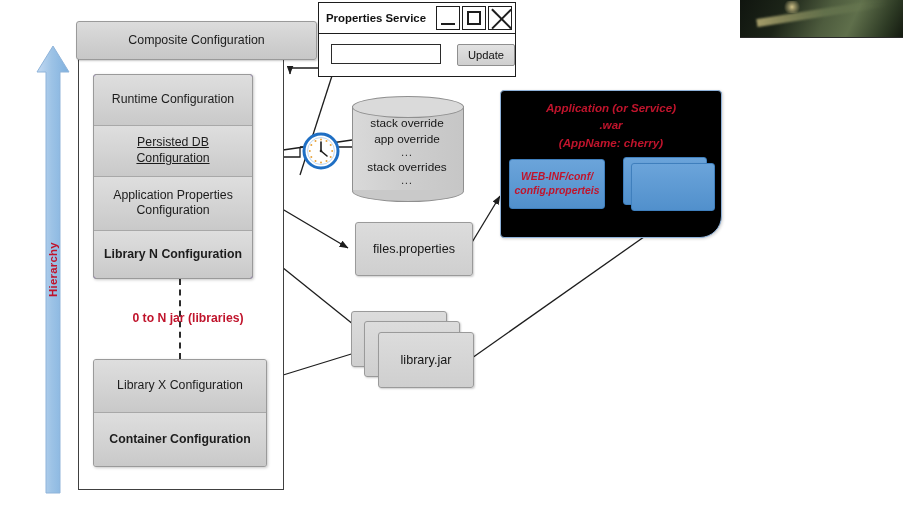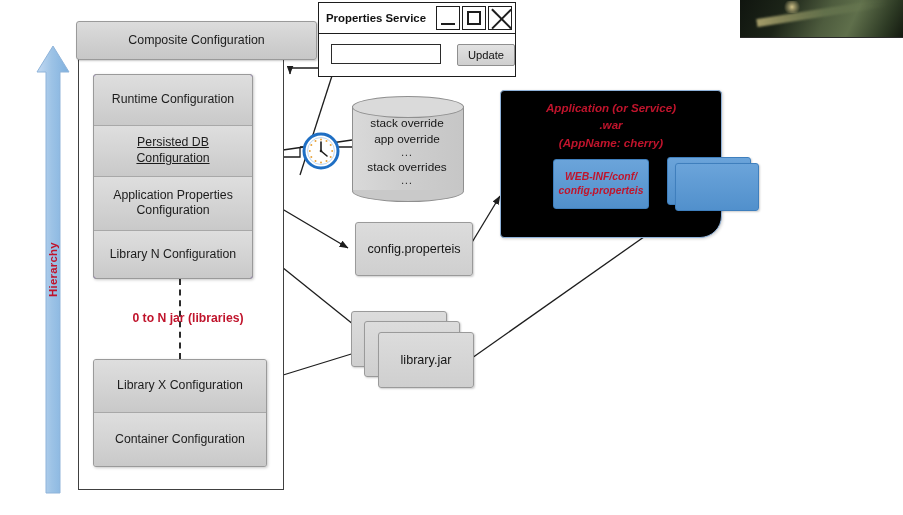--- a/index.html
+++ b/index.html
@@ -86,21 +86,21 @@
     justify-content: center;
     text-align: center;
     color: #1c1c1c;
     font-size: 12.3px;
     line-height: 1.25;
     background: linear-gradient(180deg, #dedede 0%, #d4d4d4 50%, #c9c9c9 100%);
     border-bottom: 1px solid #a8a8a8;
     box-sizing: border-box;
     padding: 0 7px;
   }
-  .stack-row:last-child { border-bottom: none; }
+  .stack-row:last-child { border-bottom: none; font-weight: bold; }
 
   
   #dashed-line {
     left: 179px; top: 279px; width: 0; height: 80px;
     border-left: 2.5px dashed #2b2b2b;
   }
   #jar-note {
     left: 118px; top: 311px; width: 140px;
     color: #c0142c;
     font-size: 12.2px;
@@ -235,21 +235,20 @@
     display: flex; align-items: center; justify-content: flex-end;
     text-align: center;
     color: #c0142c;
     font-size: 10.4px;
     font-style: italic;
     font-weight: bold;
     line-height: 1.35;
     box-shadow: 1px 1px 2px rgba(0,0,0,.2);
     padding: 0 3px;
     box-sizing: border-box;
-    margin-left: 44px;
   }
   #webinf-conf-box { left: 8px; top: 68px; width: 96px; height: 50px; }
   #libs-box-1 { left: 122px; top: 66px; width: 84px; height: 48px; }
   #libs-box-2 { left: 130px; top: 72px; width: 84px; height: 48px; }
   #libs-box-3 { left: 138px; top: 79px; width: 84px; height: 48px; }
 
   
   #webcam-overlay {
     left: 740px; top: 0px; width: 163px; height: 38px;
     background: linear-gradient(115deg,#10150f 0%,#1c2418 26%,#4e5c3e 52%,#5f6f4b 68%,#2d3a24 88%,#141a10 100%);
@@ -406,21 +405,21 @@
     <div id="cyl-text">
       <span>stack override</span>
       <span>app override</span>
       <span class="cyl-dots">...</span>
       <span>stack overrides</span>
       <span class="cyl-dots">...</span>
     </div>
   </div>
 
   <div id="config-properties-doc" class="docshape">
-    <span>config.properteis</span>
+    <span>files.properties</span>
   </div>
 
   <div id="libjar-doc-1" class="docshape"></div>
   <div id="libjar-doc-2" class="docshape"></div>
   <div id="libjar-doc-3" class="docshape">
     <span>library.jar</span>
   </div>
 
   <div id="application-box" class="abs">
     <div id="app-title">

